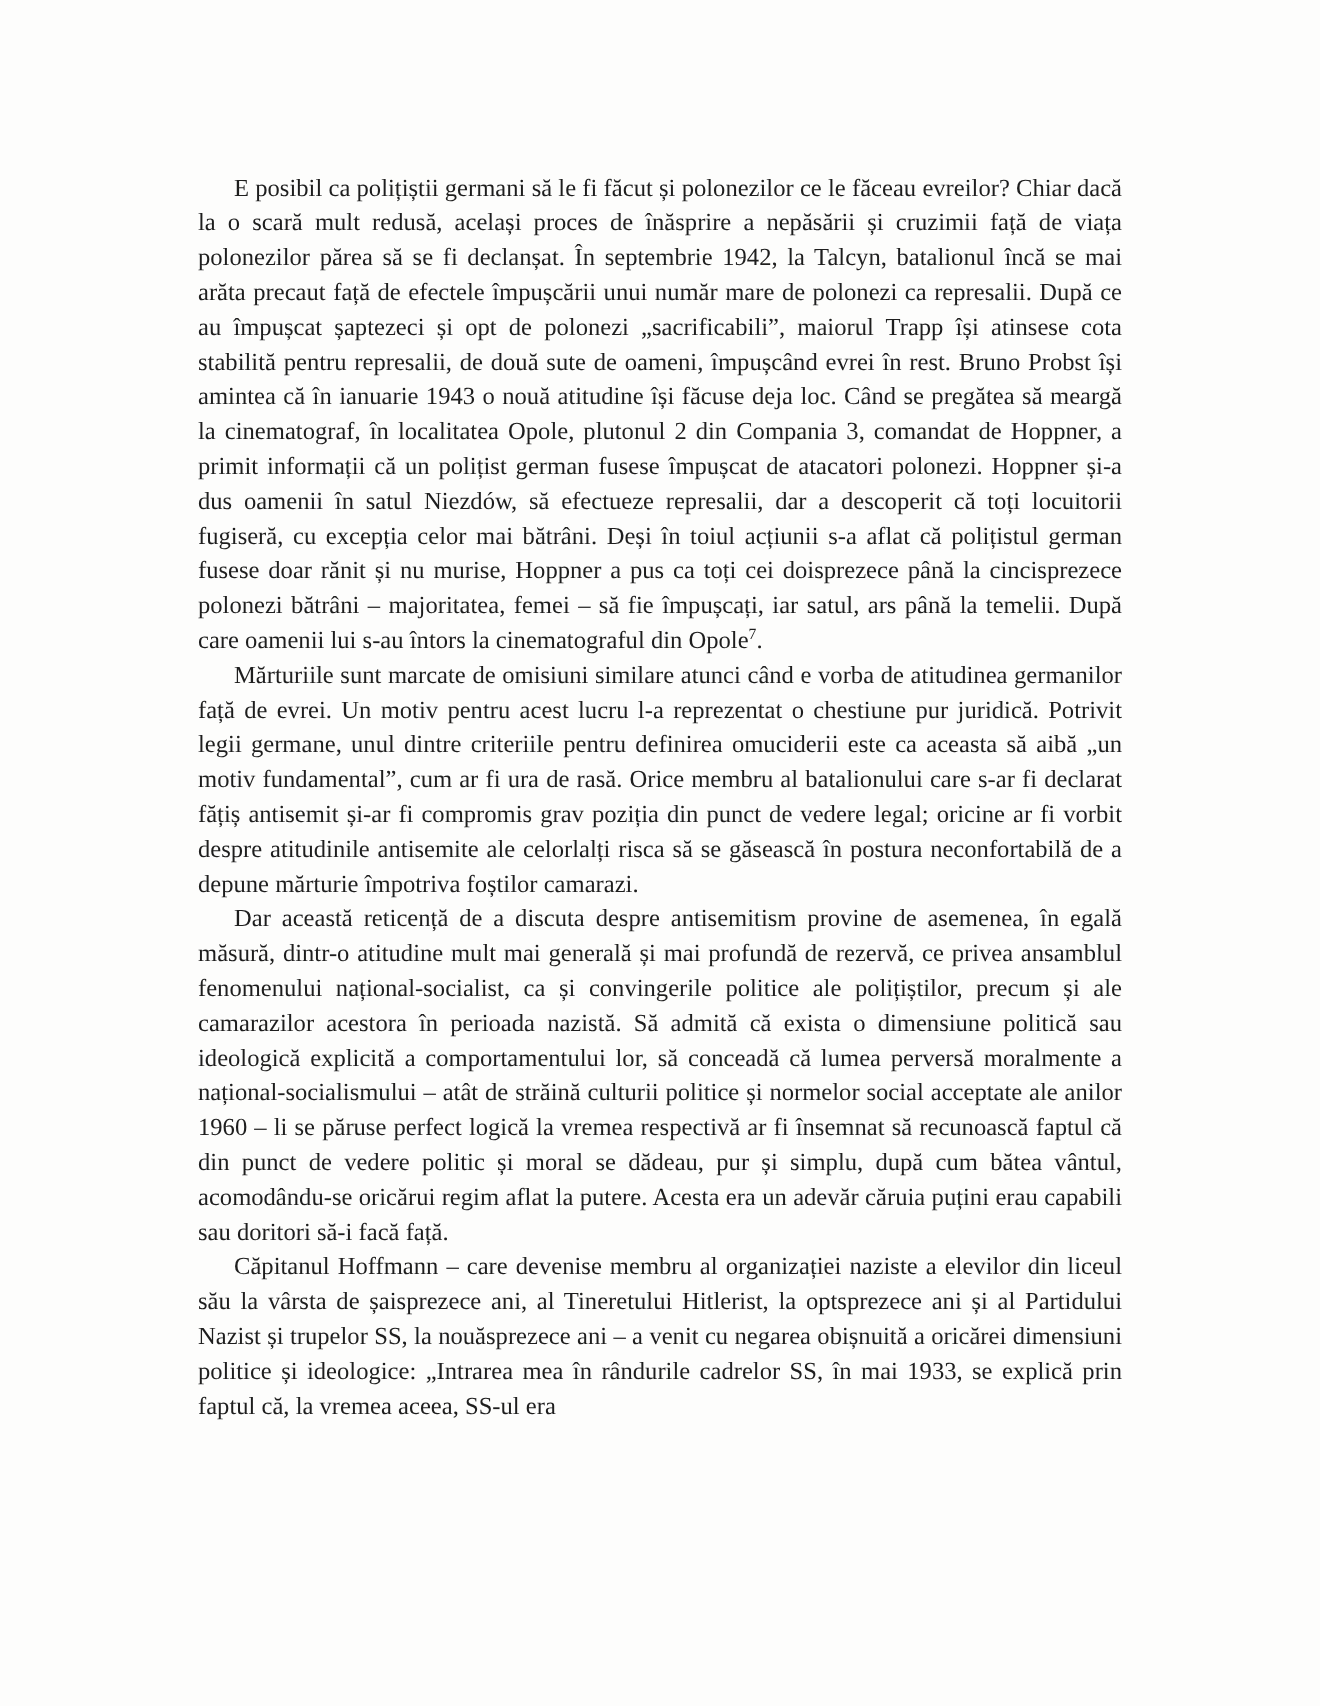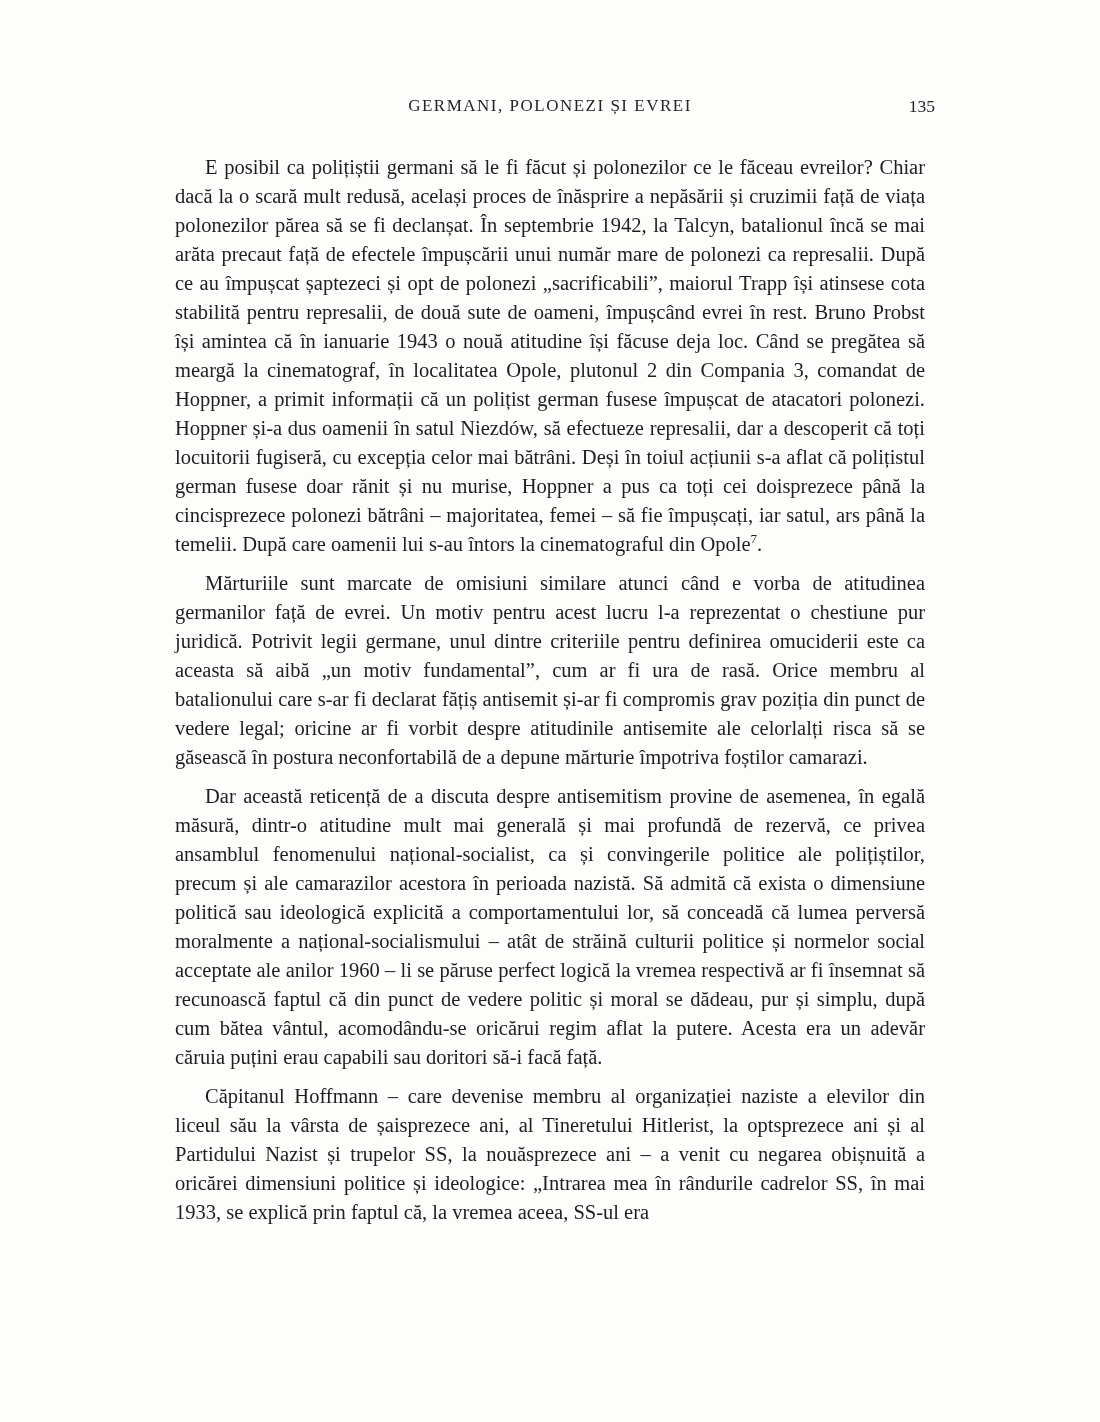--- a/index.html
+++ b/index.html
@@ -38,42 +38,38 @@
     font-size: 17.5px;
     color: #242424;
   }
   .content {
     position: absolute;
     top: 143px;
     left: 165px;
     width: 770px;
   }
   .content p {
-    margin: 10px;
+    margin: 0;
     font-size: 20.5px;
     line-height: 29px;
     text-align: justify;
     text-indent: 30px;
     color: #1e1e1e;
   }
   .content p sup {
     font-size: 13px;
     line-height: 0;
     vertical-align: super;
   }
 </style>
 </head>
 <body>
 
 <div class="page">
 
-  <div class="header">
-    <span class="running-title">GERMANI, POLONEZI ȘI EVREI</span>
-    <span class="page-number">135</span>
-  </div>
 
   <div class="content">
     <p><span>E posibil ca polițiștii germani să le fi făcut și polonezilor ce le făceau evreilor? Chiar dacă la o scară mult redusă, același proces de înăsprire a nepăsării și cruzimii față de viața polonezilor părea să se fi declanșat. În septembrie 1942, la Talcyn, batalionul încă se mai arăta precaut față de efectele împușcării unui număr mare de polonezi ca represalii. După ce au împușcat șaptezeci și opt de polonezi „sacrificabili”, maiorul Trapp își atinsese cota stabilită pentru represalii, de două sute de oameni, împușcând evrei în rest. Bruno Probst își amintea că în ianuarie 1943 o nouă atitudine își făcuse deja loc. Când se pregătea să meargă la cinematograf, în localitatea Opole, plutonul 2 din Compania 3, comandat de Hoppner, a primit informații că un polițist german fusese împușcat de atacatori polonezi. Hoppner și-a dus oamenii în satul Niezdów, să efectueze represalii, dar a descoperit că toți locuitorii fugiseră, cu excepția celor mai bătrâni. Deși în toiul acțiunii s-a aflat că polițistul german fusese doar rănit și nu murise, Hoppner a pus ca toți cei doisprezece până la cincisprezece polonezi bătrâni – majoritatea, femei – să fie împușcați, iar satul, ars până la temelii. După care oamenii lui s-au întors la cinematograful din Opole</span><sup>7</sup><span>.</span></p>
 
     <p>Mărturiile sunt marcate de omisiuni similare atunci când e vorba de atitudinea germanilor față de evrei. Un motiv pentru acest lucru l-a reprezentat o chestiune pur juridică. Potrivit legii germane, unul dintre criteriile pentru definirea omuciderii este ca aceasta să aibă „un motiv fundamental”, cum ar fi ura de rasă. Orice membru al batalionului care s-ar fi declarat fățiș antisemit și-ar fi compromis grav poziția din punct de vedere legal; oricine ar fi vorbit despre atitudinile antisemite ale celorlalți risca să se găsească în postura neconfortabilă de a depune mărturie împotriva foștilor camarazi.</p>
 
     <p>Dar această reticență de a discuta despre antisemitism provine de asemenea, în egală măsură, dintr-o atitudine mult mai generală și mai profundă de rezervă, ce privea ansamblul fenomenului național-socialist, ca și convingerile politice ale polițiștilor, precum și ale camarazilor acestora în perioada nazistă. Să admită că exista o dimensiune politică sau ideologică explicită a comportamentului lor, să conceadă că lumea perversă moralmente a național-socialismului – atât de străină culturii politice și normelor social acceptate ale anilor 1960 – li se păruse perfect logică la vremea respectivă ar fi însemnat să recunoască faptul că din punct de vedere politic și moral se dădeau, pur și simplu, după cum bătea vântul, acomodându-se oricărui regim aflat la putere. Acesta era un adevăr căruia puțini erau capabili sau doritori să-i facă față.</p>
 
     <p>Căpitanul Hoffmann – care devenise membru al organizației naziste a elevilor din liceul său la vârsta de șaisprezece ani, al Tineretului Hitlerist, la optsprezece ani și al Partidului Nazist și trupelor SS, la nouăsprezece ani – a venit cu negarea obișnuită a oricărei dimensiuni politice și ideologice: „Intrarea mea în rândurile cadrelor SS, în mai 1933, se explică prin faptul că, la vremea aceea, SS-ul era</p>
   </div>

